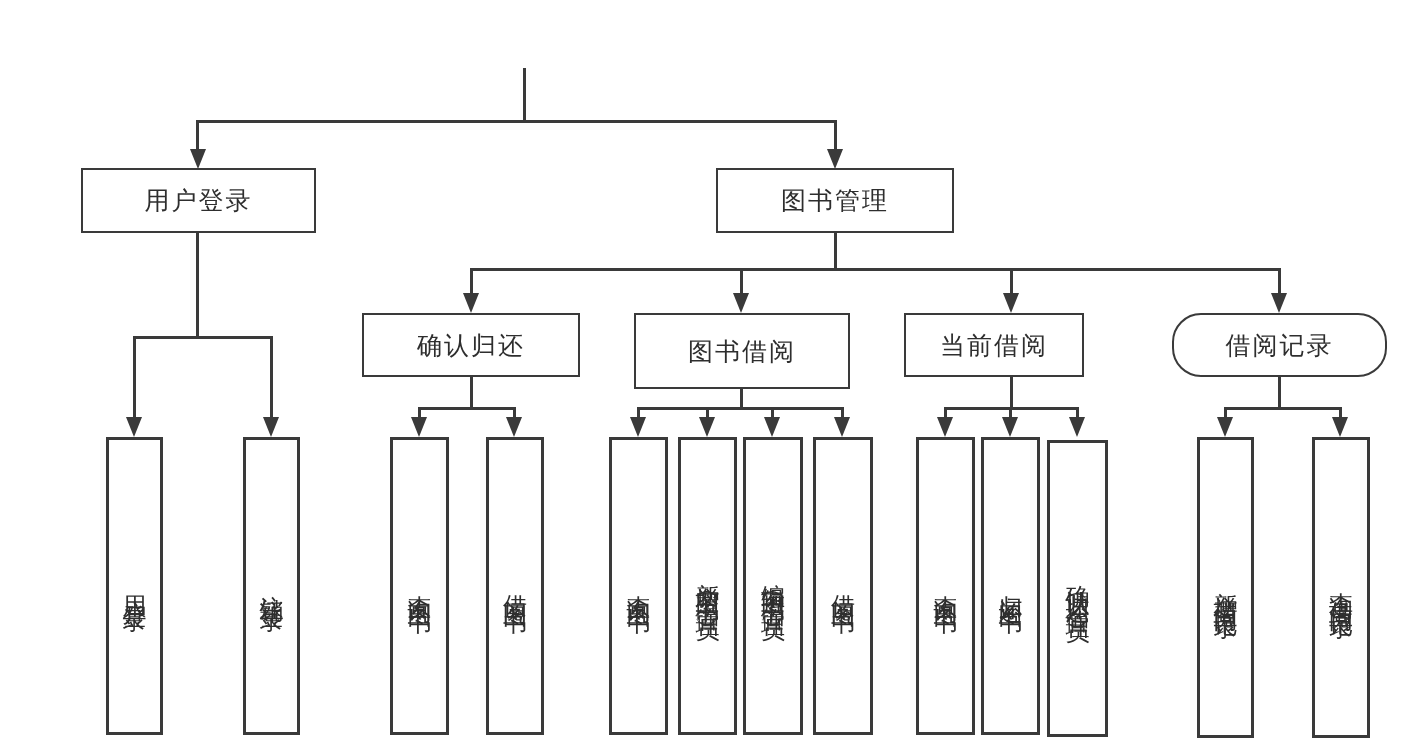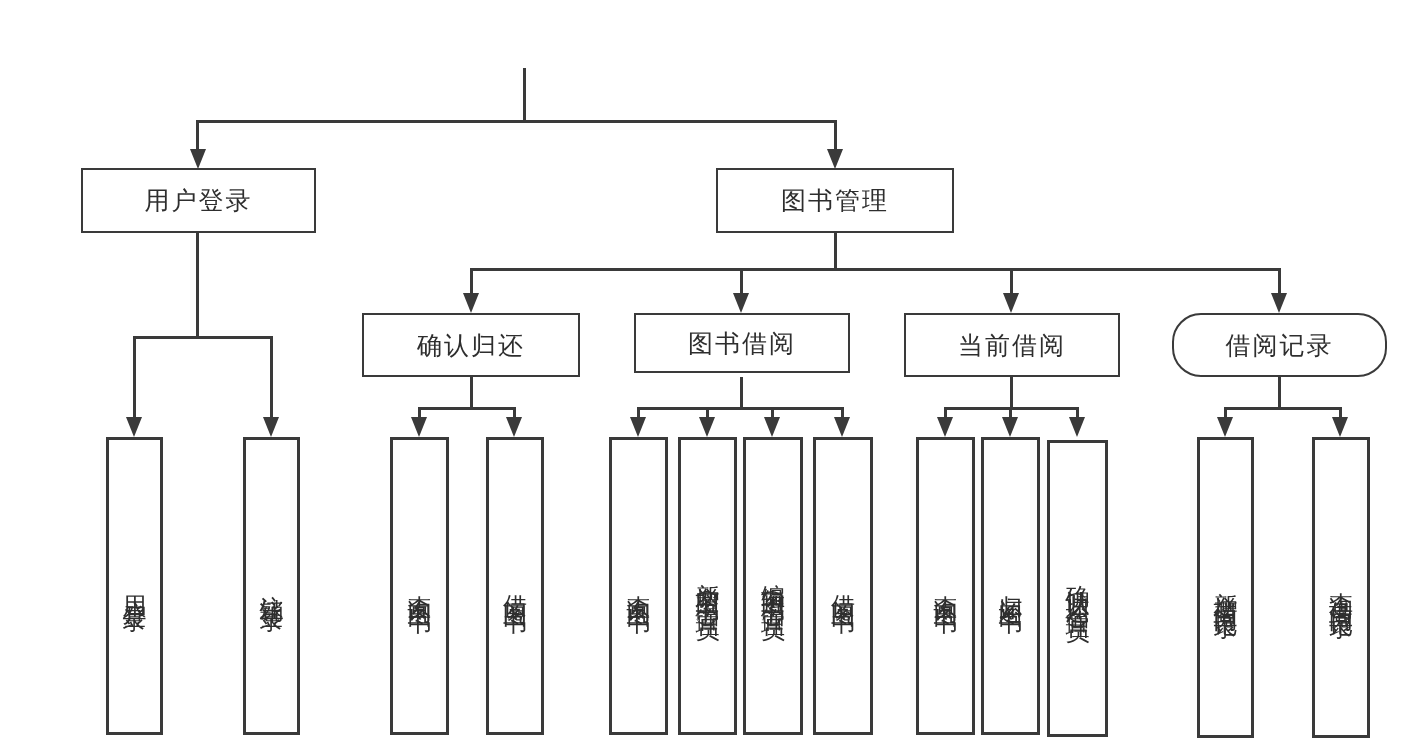--- a/index.html
+++ b/index.html
@@ -105,24 +105,24 @@
   <div class="box" style="left:81px;top:168px;width:235px;height:65px;">
     <span>用户登录</span>
   </div>
   <div class="box" style="left:716px;top:168px;width:238px;height:65px;">
     <span>图书管理</span>
   </div>
 
   <div class="box" style="left:362px;top:313px;width:218px;height:64px;">
     <span>确认归还</span>
   </div>
-  <div class="box" style="left:634px;top:313px;width:216px;height:60px;">
+  <div class="box" style="left:634px;top:313px;width:216px;height:76px;">
     <span>图书借阅</span>
   </div>
-  <div class="box" style="left:904px;top:313px;width:216px;height:64px;font-family:Liberation Mono, monospace;">
+  <div class="box" style="left:904px;top:313px;width:180px;height:64px;font-family:Liberation Mono, monospace;">
     <span>当前借阅</span>
   </div>
   <div class="box" style="left:1172px;top:313px;width:215px;height:64px;border-radius:29px;">
     <span>借阅记录</span>
   </div>
 
   <div class="box leaf" style="left:106px;top:437px;width:57px;height:298px;">
     <span class="vtext">用户登录</span>
   </div>
   <div class="box leaf" style="left:243px;top:437px;width:57px;height:298px;">

